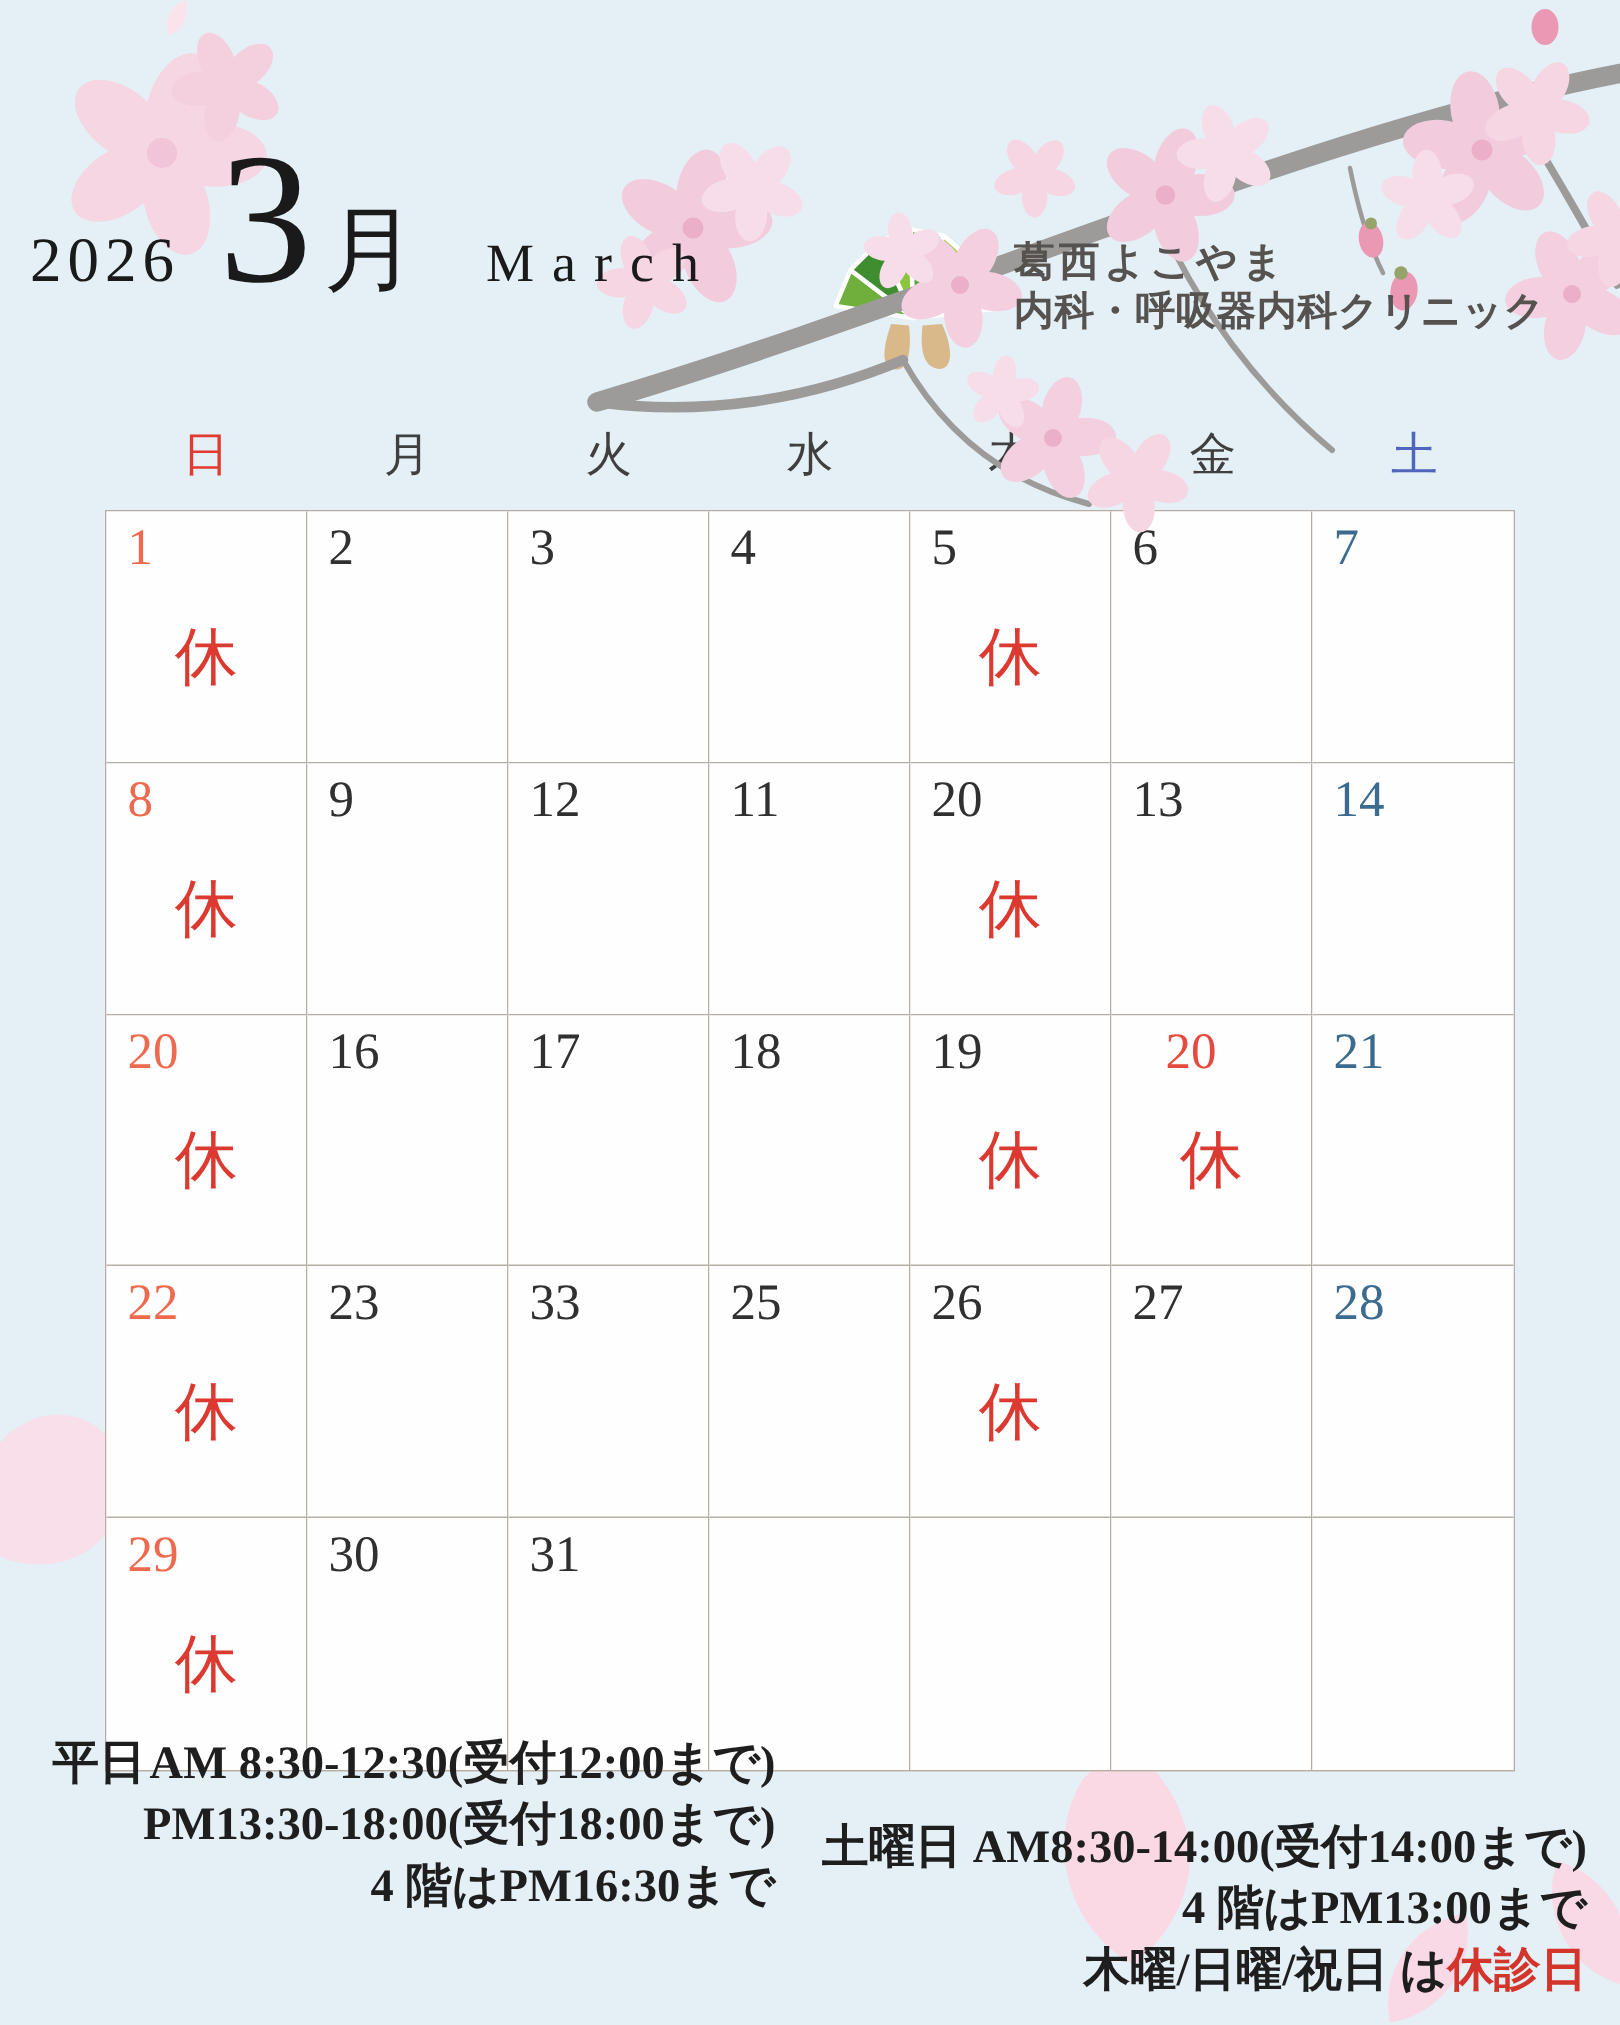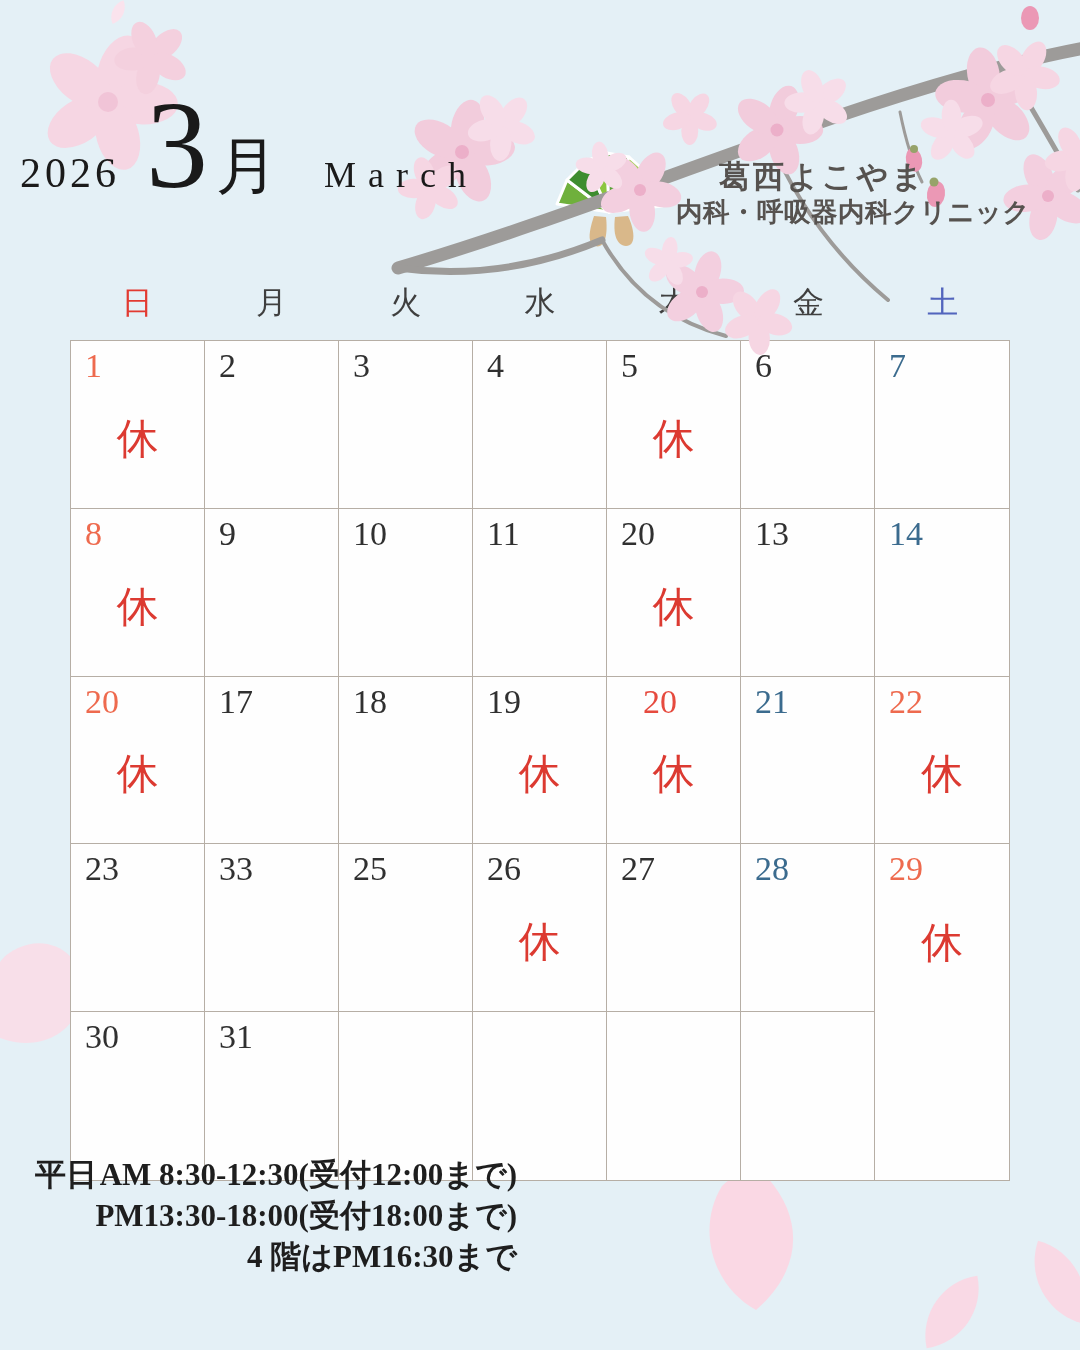--- a/index.html
+++ b/index.html
@@ -16,21 +16,21 @@
   
   .header{position:absolute;left:20px;top:84px;display:flex;align-items:baseline;z-index:4;color:#1a1a1a;}
   .year{font-size:42px;letter-spacing:4px;}
   .mnum{font-size:124px;margin-left:26px;line-height:1;}
   .mkanji{font-size:62px;margin-left:8px;}
   .men{font-size:36px;margin-left:46px;letter-spacing:12px;}
 
   
   .clinic-name{position:absolute;left:676px;top:158px;z-index:4;color:var(--logo-text,#56524f);
                font-family:"Liberation Sans","DejaVu Sans",sans-serif;font-weight:bold;}
-  .cn1{font-size:31px;letter-spacing:3px;line-height:1.25;margin-left:43px;}
+  .cn1{font-size:27px;letter-spacing:3px;line-height:1.25;}
   .cn2{font-size:26.5px;letter-spacing:0.5px;line-height:1.2;}
 
   
   #weekday-row{position:absolute;left:70px;top:284px;width:940px;z-index:1;
                display:grid;grid-template-columns:repeat(7,1fr);}
   .wd{text-align:center;font-size:31px;line-height:38px;color:var(--wd-normal,#3f3f3f);}
   .wd-sun{color:var(--wd-sun,#e23a31);}
   .wd-sat{color:var(--wd-sat,#5265bd);}
 
   
@@ -129,26 +129,27 @@
   <div id="calendar-grid">
       <div class="cell"><span class="date t-sun">1</span><span class="closed">休</span></div>
       <div class="cell"><span class="date t-normal">2</span></div>
       <div class="cell"><span class="date t-normal">3</span></div>
       <div class="cell"><span class="date t-normal">4</span></div>
       <div class="cell"><span class="date t-normal">5</span><span class="closed">休</span></div>
       <div class="cell"><span class="date t-normal">6</span></div>
       <div class="cell"><span class="date t-sat">7</span></div>
       <div class="cell"><span class="date t-sun">8</span><span class="closed">休</span></div>
       <div class="cell"><span class="date t-normal">9</span></div>
-      <div class="cell"><span class="date t-normal">10</span></div>
+      <div class="cell"><span class="date t-normal">12</span></div>
       <div class="cell"><span class="date t-normal">11</span></div>
       <div class="cell"><span class="date t-normal">20</span><span class="closed">休</span></div>
       <div class="cell"><span class="date t-normal">13</span></div>
       <div class="cell"><span class="date t-sat">14</span></div>
       <div class="cell"><span class="date t-sun">20</span><span class="closed">休</span></div>
+      <div class="cell"><span class="date t-normal">16</span></div>
       <div class="cell"><span class="date t-normal">17</span></div>
       <div class="cell"><span class="date t-normal">18</span></div>
       <div class="cell"><span class="date t-normal">19</span><span class="closed">休</span></div>
       <div class="cell"><span class="date t-holiday">20</span><span class="closed">休</span></div>
       <div class="cell"><span class="date t-sat">21</span></div>
       <div class="cell"><span class="date t-sun">22</span><span class="closed">休</span></div>
       <div class="cell"><span class="date t-normal">23</span></div>
       <div class="cell"><span class="date t-normal">33</span></div>
       <div class="cell"><span class="date t-normal">25</span></div>
       <div class="cell"><span class="date t-normal">26</span><span class="closed">休</span></div>
@@ -207,15 +208,28 @@
         <span class="note-label">平日</span>
         <span>AM 8:30-12:30(受付12:00まで)</span>
       </div>
       <div class="note-line">
         <span>PM13:30-18:00(受付18:00まで)</span>
       </div>
       <div class="note-line">
         <span>4 階はPM16:30まで</span>
       </div>
     </div>
+    <div class="note-block right">
+      <div class="note-line">
+        <span class="note-label">土曜日</span>
+        <span>AM8:30-14:00(受付14:00まで)</span>
+      </div>
+      <div class="note-line">
+        <span>4 階はPM13:00まで</span>
+      </div>
+      <div class="note-line">
+        <span>木曜/日曜/祝日 は</span>
+          <span class="red">休診日</span>
+      </div>
+    </div>
   </div>
 
 </div>
 
 </body></html>

